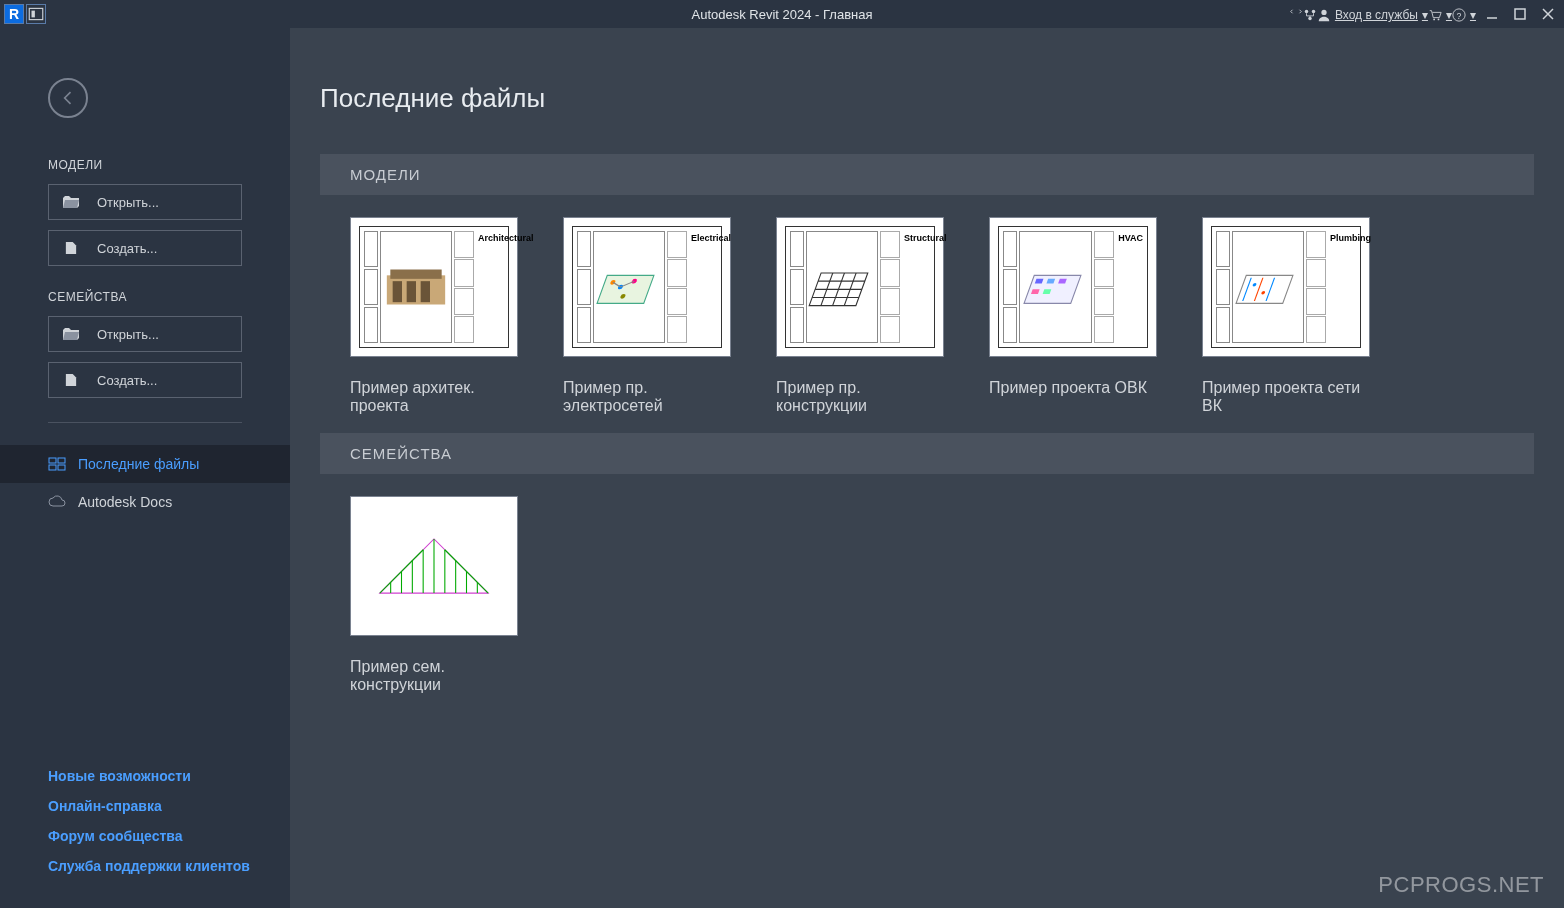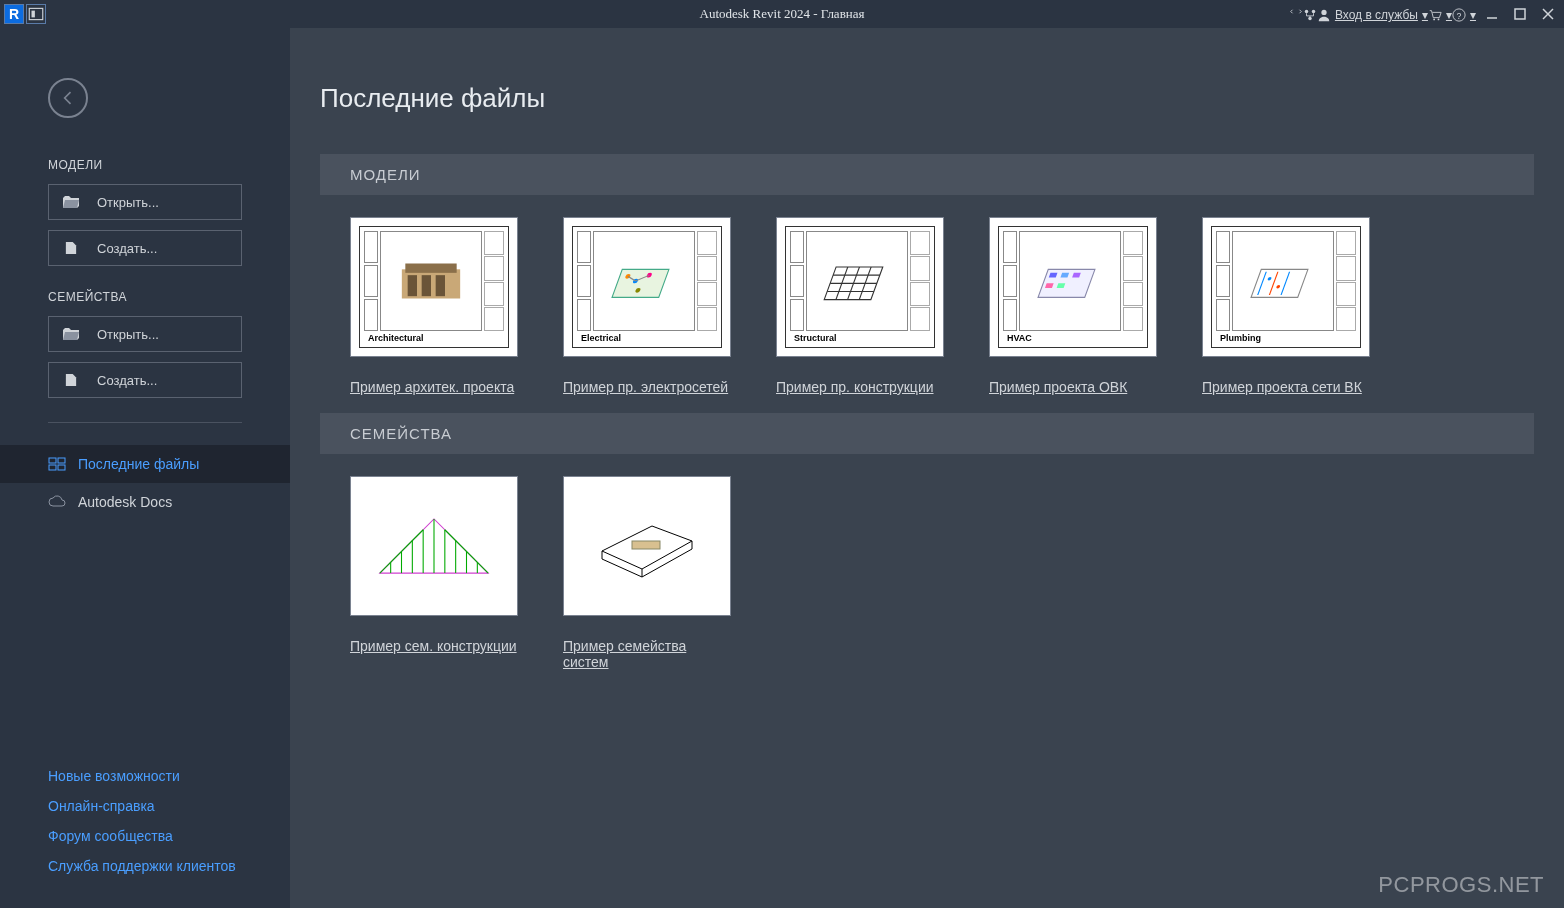--- a/index.html
+++ b/index.html
@@ -47,21 +47,20 @@
   justify-content: center;
   border: 1px solid #5a7ba8;
   background: #2b3442;
 }
 .titlebar-title {
   position: absolute;
   left: 50%;
   transform: translateX(-50%);
   color: #e0e4e8;
   font-size: 13px;
-  font-family: Liberation Serif, serif;
 }
 .titlebar-right {
   position: absolute;
   right: 8px;
   display: flex;
   align-items: flex-end;
   font-size: 12px;
   color: #d0d4d9;
   text-decoration: underline;
 }
@@ -137,20 +136,21 @@
   color: #d0d4d9;
 }
 .nav-item.active { background: #1f2530; color: #4a9eff; }
 .nav-item.active .nav-icon svg { fill: #4a9eff; stroke: #4a9eff; }
 .nav-icon { width: 18px; height: 18px; margin-right: 12px; display: flex; align-items: center; }
 .nav-icon svg { width: 100%; height: 100%; fill: #8a92a0; stroke: #8a92a0; }
 
 .bottom-links {
   margin-top: auto;
   padding: 0 16px 0 48px;
+  font-weight: bold;
 }
 .bottom-link {
   display: block;
   color: #4a9eff;
   font-size: 14px;
   margin-bottom: 14px;
   cursor: pointer;
 }
 
 .page-title {
@@ -192,27 +192,26 @@
 .thumb-inner {
   flex: 1;
   background: #fff;
   display: flex;
   align-items: center;
   justify-content: center;
   overflow: hidden;
 }
 .card-label {
   color: #d0d4d9;
-  font-size: 14px;
+  font-size: 16px;
   margin-top: 22px;
-  text-decoration: underline;
-}
-
-
-.sheet-border { border: 1px solid #333; width: 100%; height: 100%; padding: 4px; display: flex; flex-direction: column; }
+}
+
+
+.sheet-border { border: 1px solid #333; width: 100%; height: 100%; padding: 4px; display: flex; }
 .sheet-body { flex: 1; display: flex; gap: 2px; }
 .sheet-side { width: 14px; display: flex; flex-direction: column; gap: 2px; }
 .sheet-side-box { flex: 1; border: 0.5px solid #888; }
 .sheet-main { flex: 1; border: 0.5px solid #888; display: flex; align-items: center; justify-content: center; }
 .sheet-right { width: 20px; display: flex; flex-direction: column; gap: 1px; }
 .sheet-right-box { flex: 1; border: 0.5px solid #aaa; }
 .sheet-title { font-size: 9px; font-weight: bold; color: #000; margin-top: 2px; text-align: left; padding-left: 4px; }
 
 .watermark {
   position: absolute;
@@ -555,32 +554,17 @@
                   <line x1="90" y1="65" x2="90" y2="45" stroke="#0a0"></line>
                   <line x1="100" y1="65" x2="100" y2="55" stroke="#0a0"></line>
                   <line x1="10" y1="65" x2="50" y2="25" stroke="#0a0"></line>
                   <line x1="110" y1="65" x2="70" y2="25" stroke="#0a0"></line>
                 </g>
               </svg>
             </div>
           </div>
     <div class="card-label">Пример сем. конструкции</div>
         </div>
-        <div class="card">
-          <div class="thumb">
-            <div class="thumb-inner">
-              <svg viewBox="0 0 120 90" width="120" height="90">
-                <g stroke="#000" fill="none" stroke-width="1">
-                  <path d="M15 50 L65 25 L105 40 L55 68 Z"></path>
-                  <path d="M15 50 L15 58 L55 76 L55 68"></path>
-                  <path d="M55 76 L105 48 L105 40"></path>
-                  <rect x="45" y="40" width="28" height="8" fill="#d8c090" stroke="#886"></rect>
-                </g>
-              </svg>
-            </div>
-          </div>
-    <div class="card-label">Пример семейства систем</div>
-        </div>
       </div>
   </div>
 </div>
 
 <div class="watermark">PCPROGS.NET</div>
 
 </body></html>

